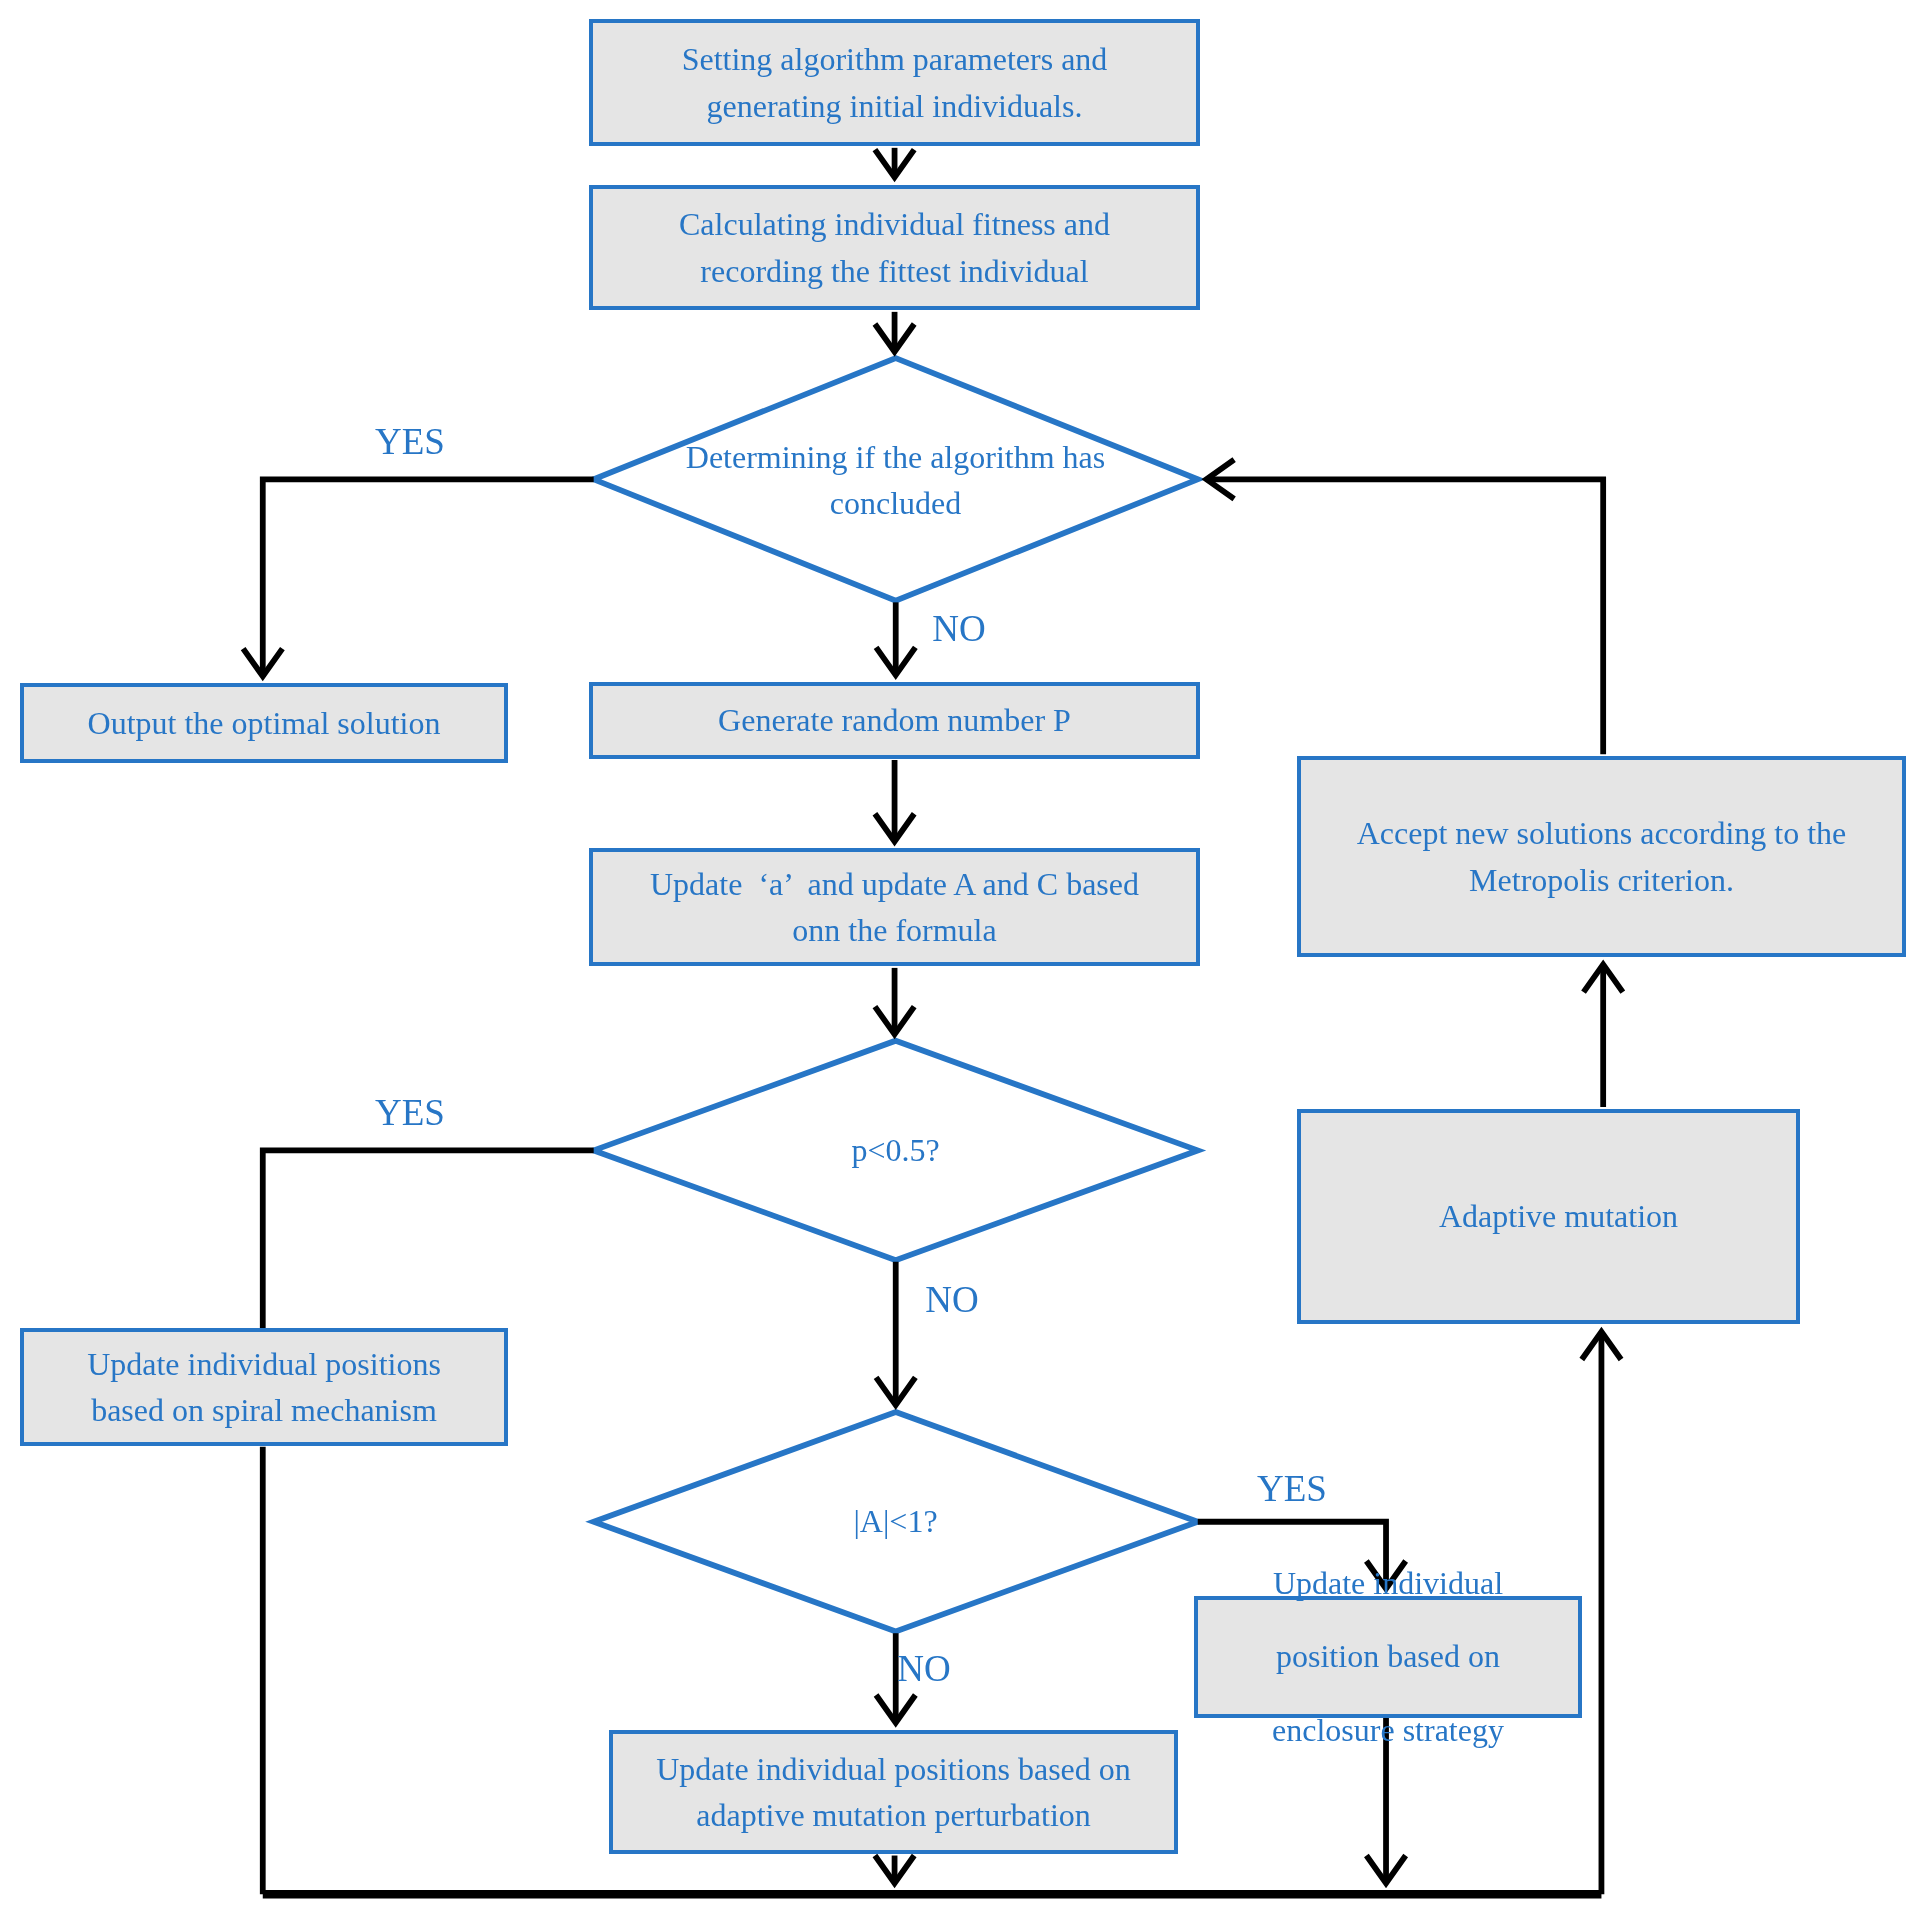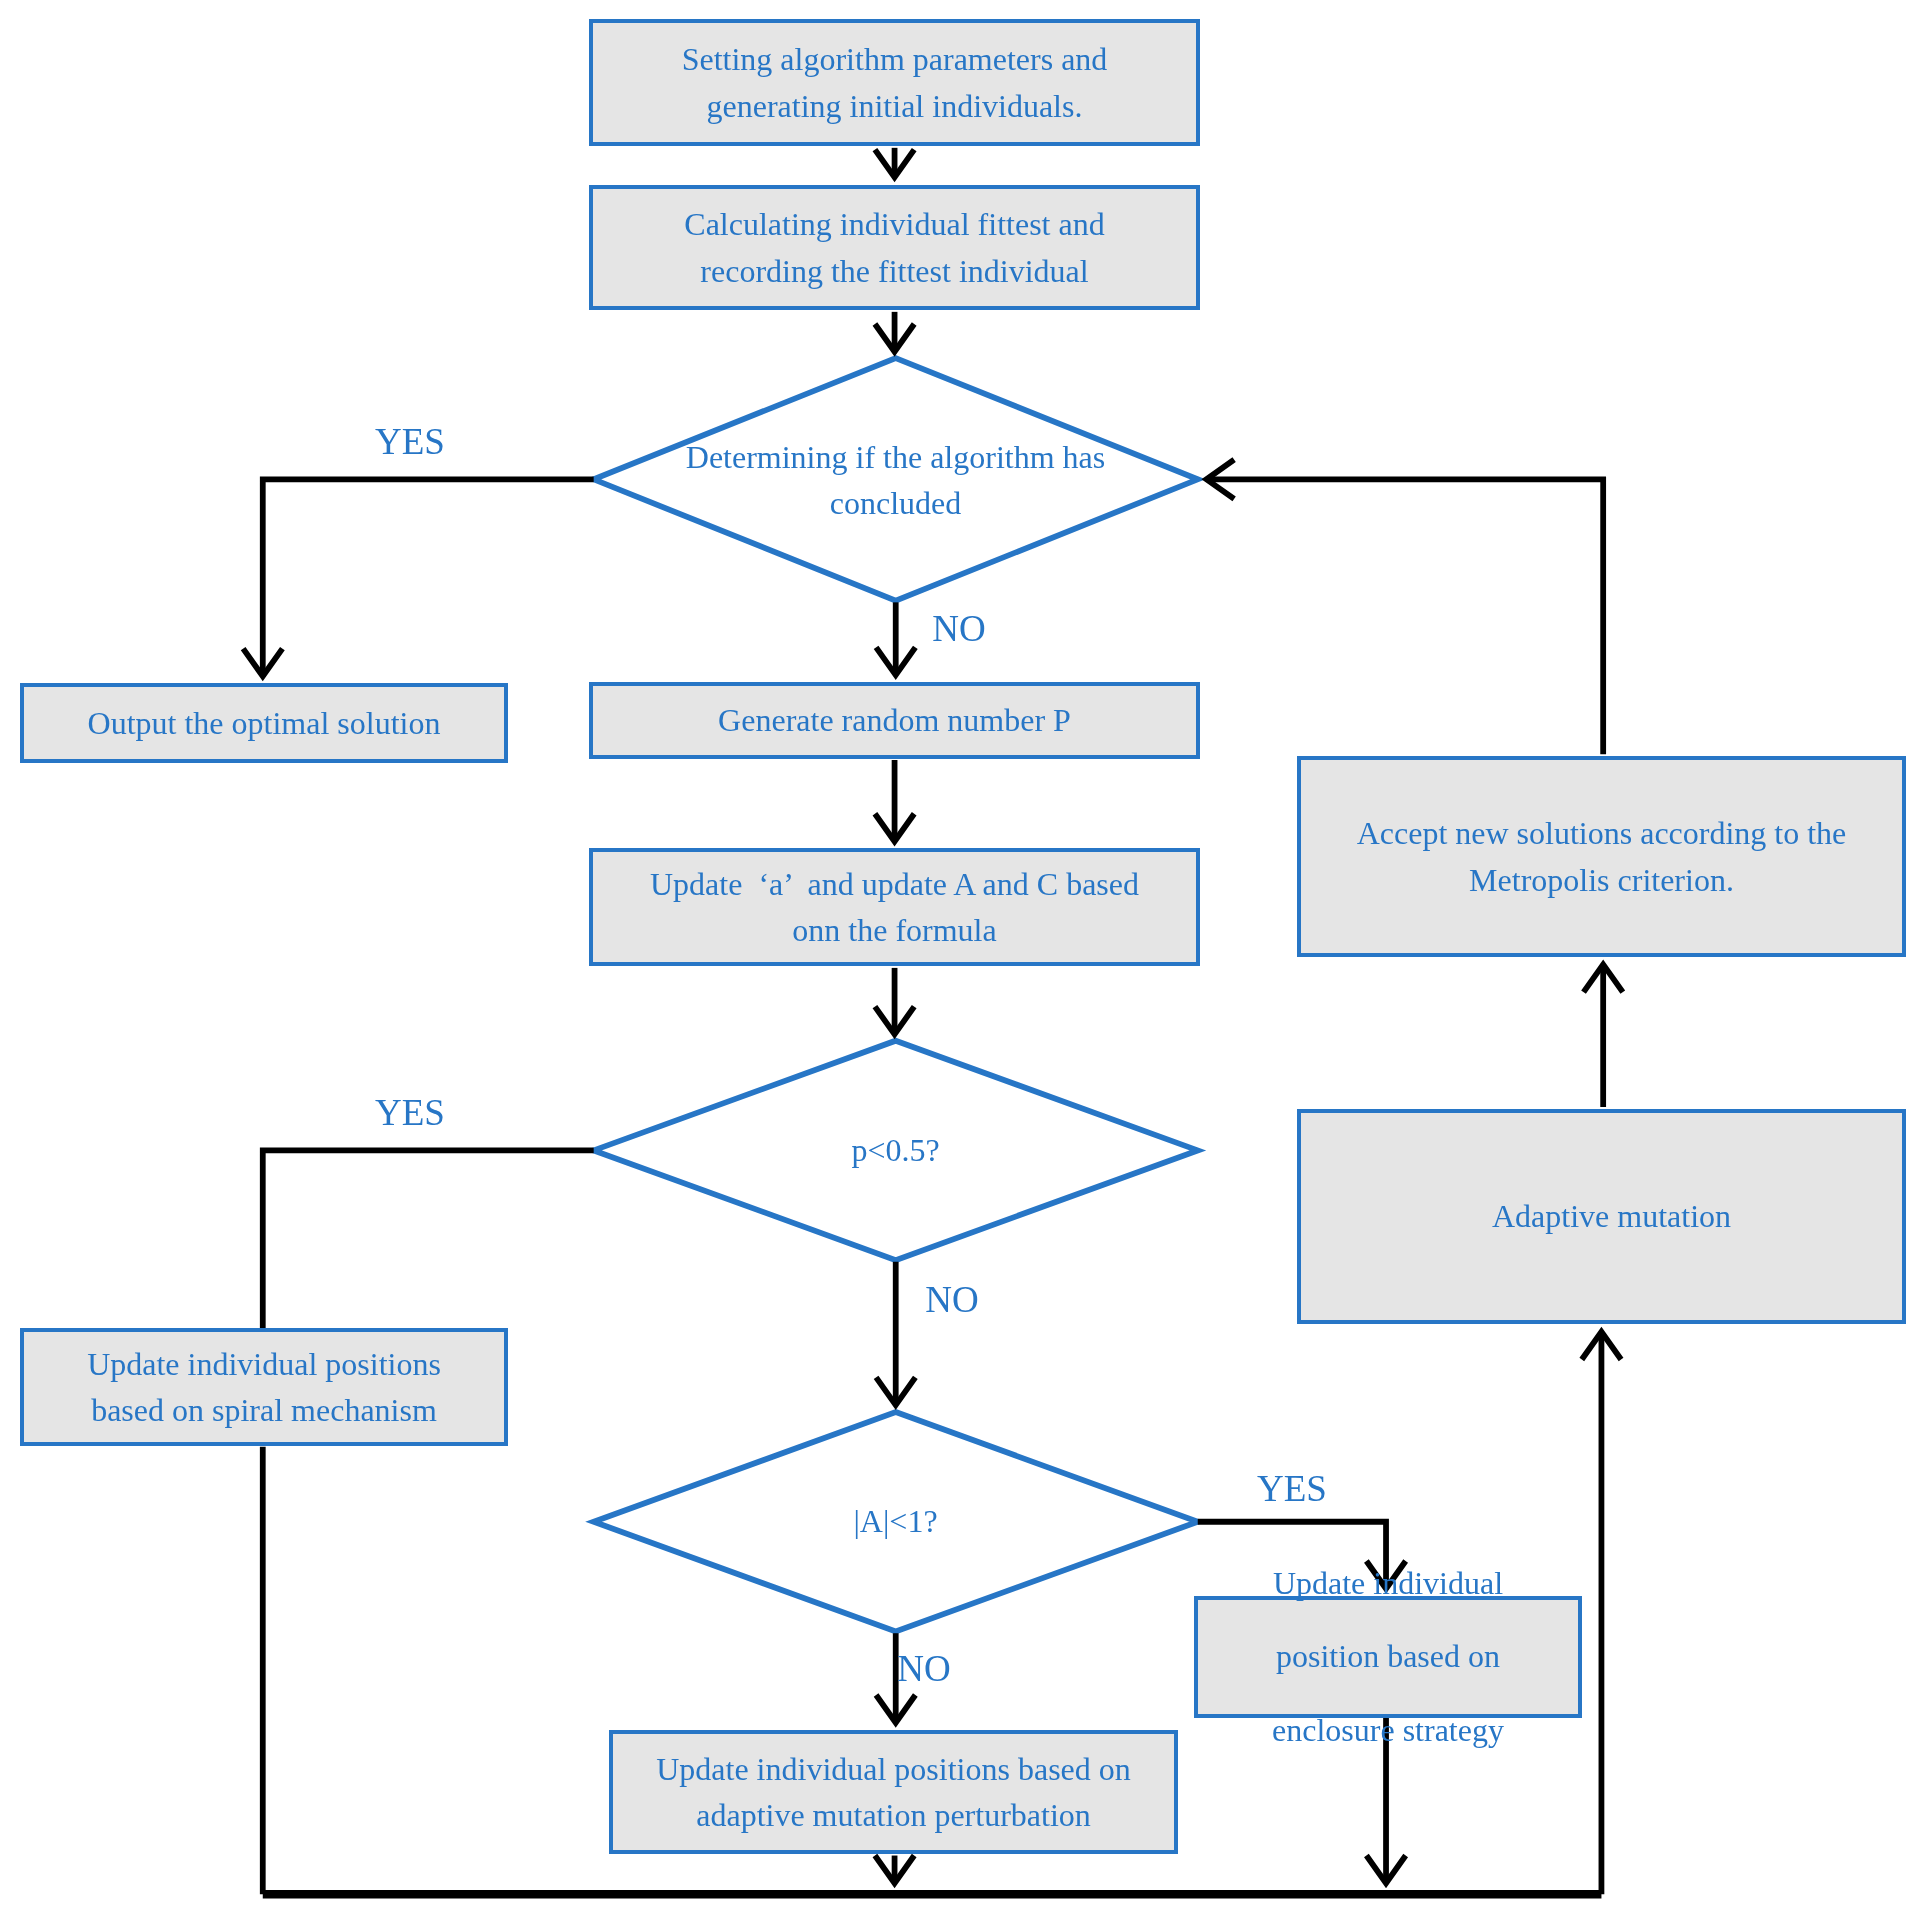--- a/index.html
+++ b/index.html
@@ -100,21 +100,21 @@
     <path class="edge" d="M2776 1917 V1671" marker-end="url(#arw)"></path>
     <path class="edge" d="M2776 1306 V830 H2090" marker-end="url(#arw)"></path>
   </svg>
 
   <div class="node" style="left:589px; top:19px; width:611px; height:127px;">
     <span>Setting algorithm parameters and</span>
     <span>generating initial individuals.</span>
   </div>
 
   <div class="node" style="left:589px; top:185px; width:611px; height:125px;">
-    <span>Calculating individual fittest and</span>
+    <span>Calculating individual fitness and</span>
     <span>recording the fittest individual</span>
   </div>
 
   <div class="node" style="left:20px; top:683px; width:488px; height:80px;">
     <span>Output the optimal solution</span>
   </div>
 
   <div class="node" style="left:589px; top:682px; width:611px; height:77px;">
     <span>Generate random number P</span>
   </div>
@@ -133,21 +133,21 @@
     <span>Update individual</span>
     <span>position based on</span>
     <span>enclosure strategy</span>
   </div>
 
   <div class="node" style="left:609px; top:1730px; width:569px; height:124px;">
     <span>Update individual positions based on</span>
     <span>adaptive mutation perturbation</span>
   </div>
 
-  <div class="node" style="left:1297px; top:1109px; width:609px; height:215px;padding-left:20px;">
+  <div class="node" style="left:1297px; top:1109px; width:503px; height:215px;padding-left:20px;">
     <span>Adaptive mutation</span>
   </div>
 
   <div class="node" style="left:1297px; top:756px; width:609px; height:201px;">
     <span>Accept new solutions according to the</span>
     <span>Metropolis criterion.</span>
   </div>
 
   <div class="dtext" style="left:651px; top:403px; width:489px; height:154px;">
     <span>Determining if the algorithm has</span>

